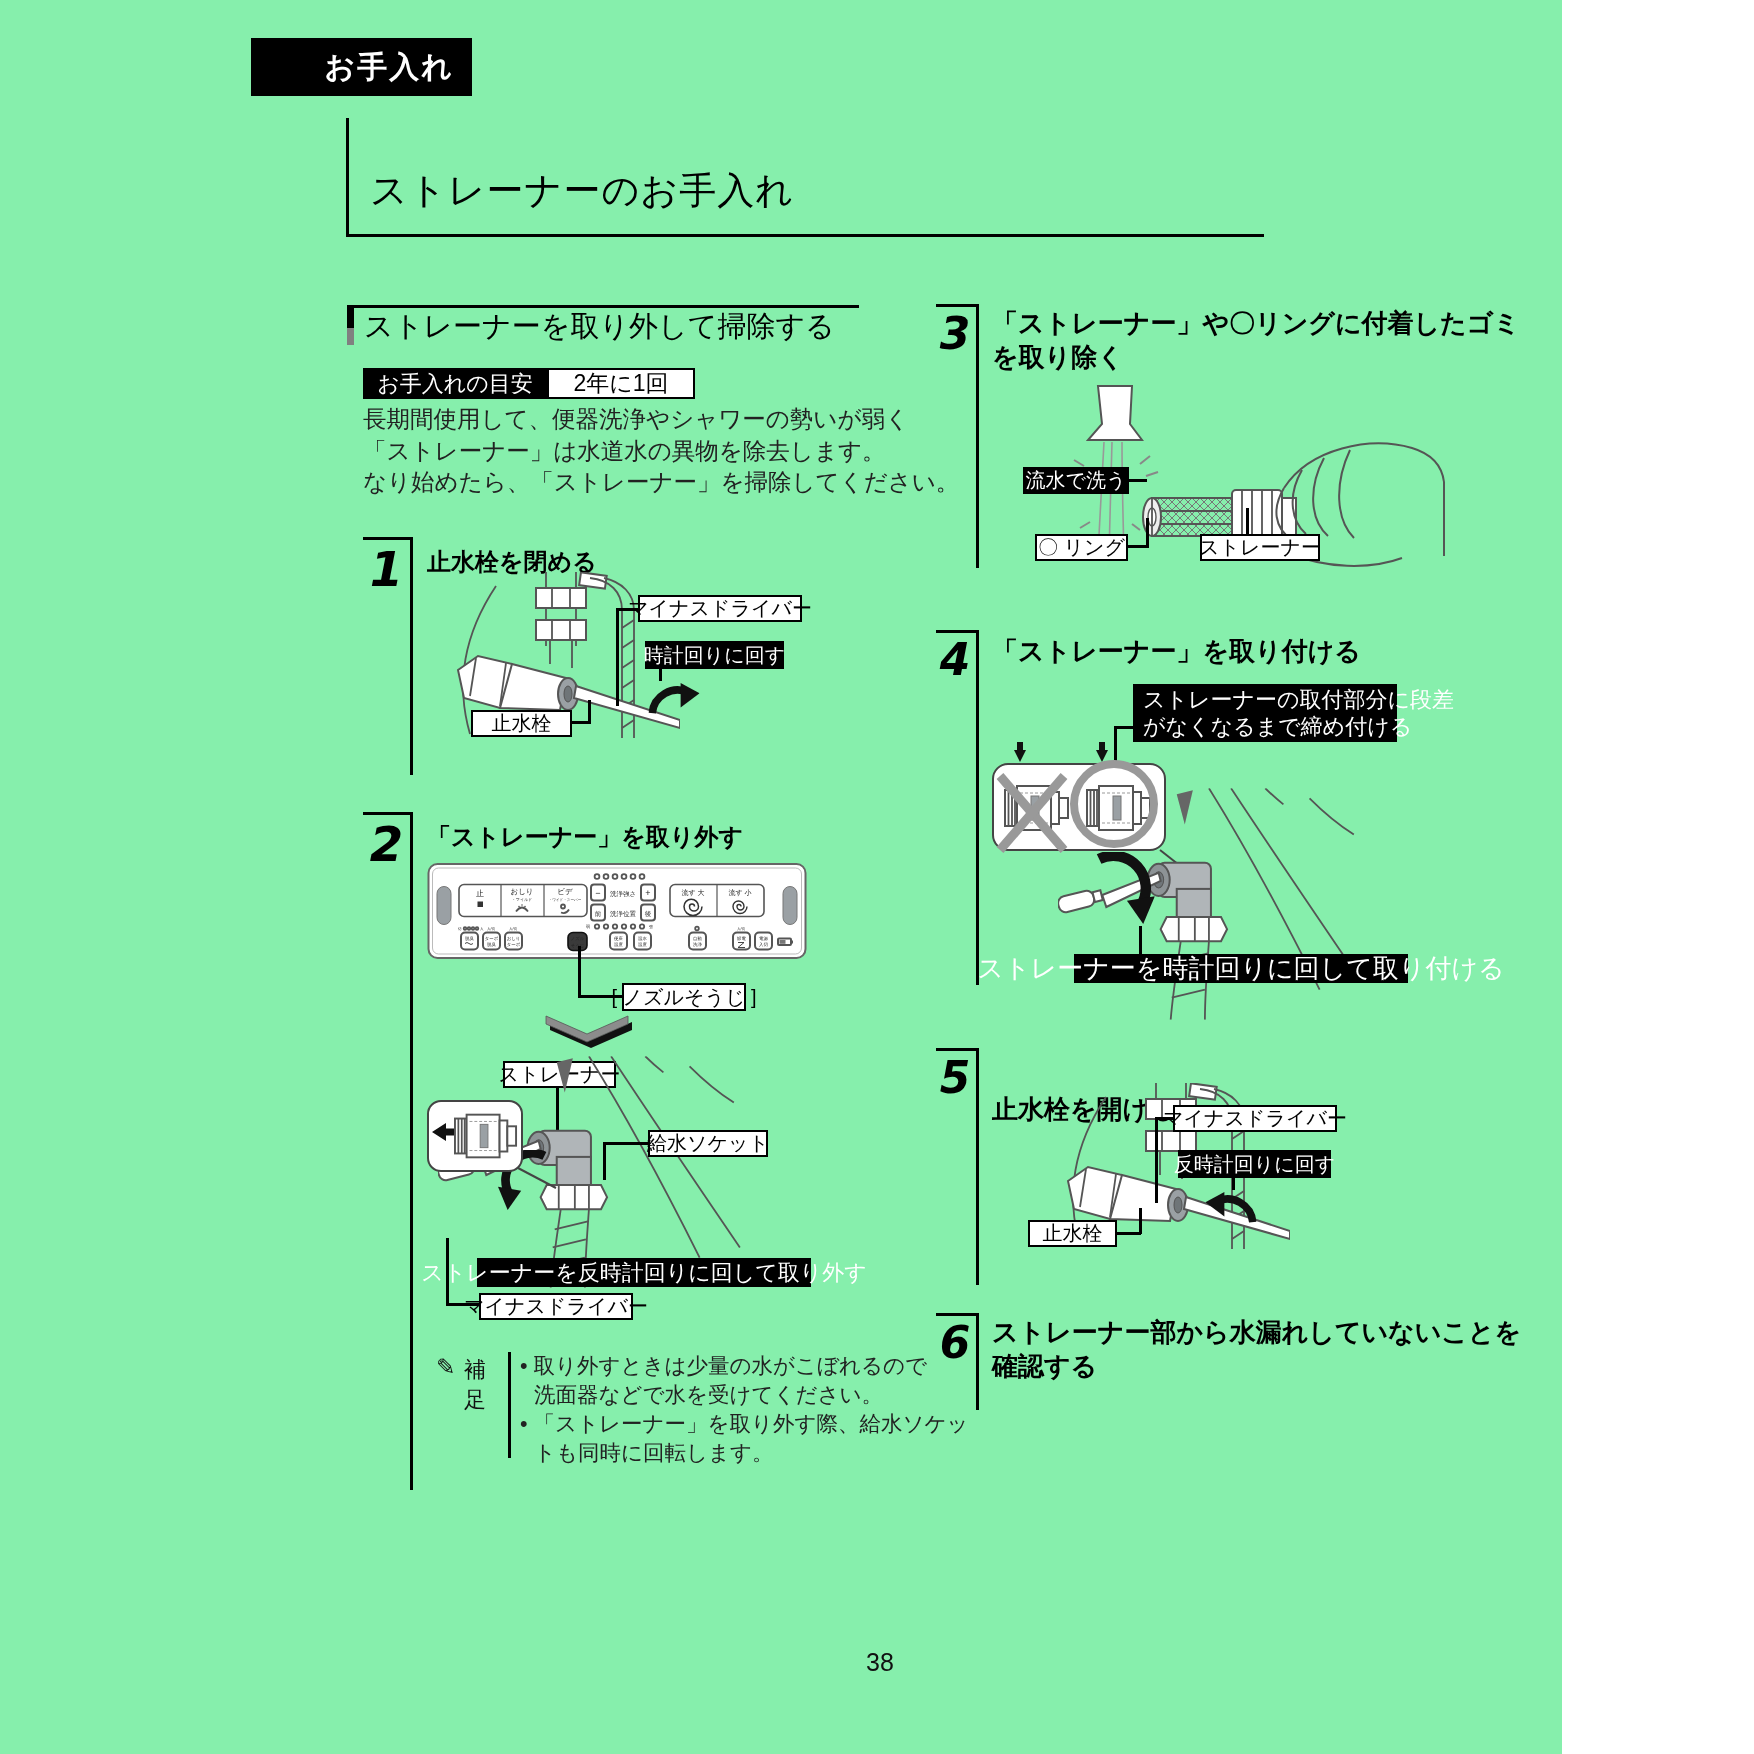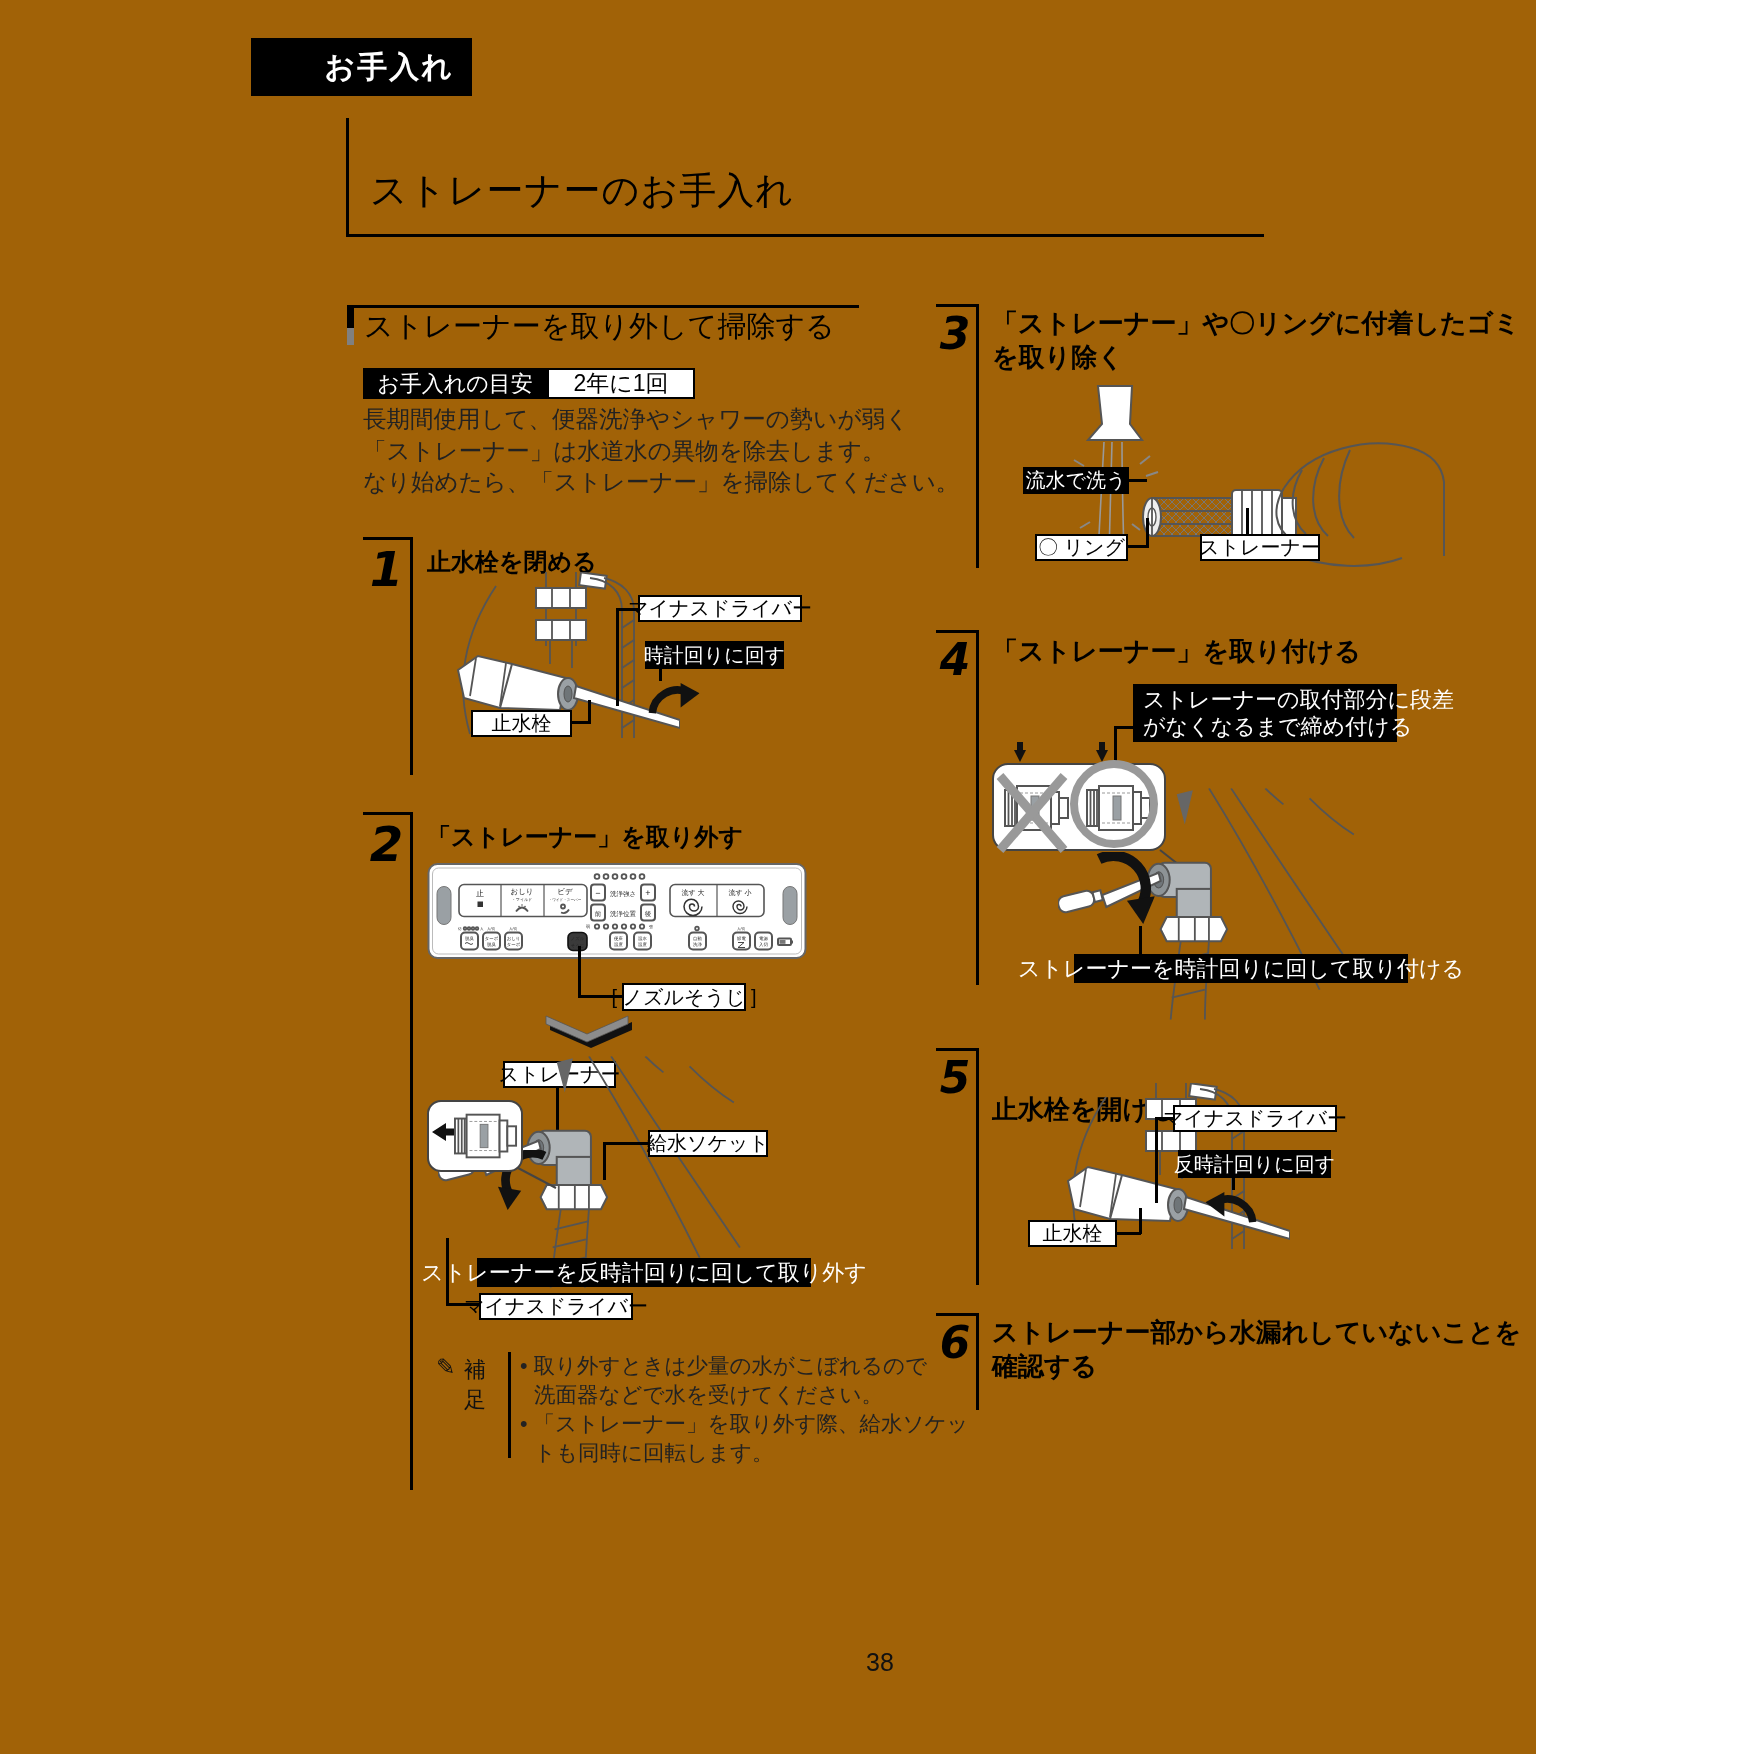--- a/index.html
+++ b/index.html
@@ -1,17 +1,17 @@
 <!DOCTYPE html>
 <html><head>
 <meta charset="utf-8">
 <style>
   html,body{margin:0;padding:0;background:#fff;}
-  #page{position:relative;width:1536px;height:1754px;background:#a16207;overflow:hidden;
-        font-family:"Liberation Sans","DejaVu Sans",sans-serif;color:#111;}
+  #page{position:relative;width:1536px;height:1754px;background:#86efac;overflow:hidden;
+        font-family:"Liberation Sans","DejaVu Sans",sans-serif;color:#111;padding-left:26px;}
   .abs{position:absolute;}
   .ln{position:absolute;background:#000;}
   .box-label{position:absolute;box-sizing:border-box;border:2.5px solid #000;background:#fff;
              display:flex;align-items:center;justify-content:center;font-size:20px;white-space:nowrap;color:#000;}
   .badge-label{position:absolute;box-sizing:border-box;background:#000;color:#fff;
                display:flex;align-items:center;justify-content:center;font-size:20px;white-space:nowrap;}
   .step-num{position:absolute;font-family:"DejaVu Sans",sans-serif;font-style:italic;font-weight:bold;
             font-size:48px;text-align:center;color:#000;line-height:1;}
   .step-title{position:absolute;font-weight:bold;font-size:24px;color:#000;white-space:nowrap;}
   .step-title-r{position:absolute;font-weight:bold;font-size:26px;color:#000;line-height:34px;white-space:nowrap;}
@@ -399,21 +399,21 @@
     <line x1="168" y1="118" x2="196" y2="140" stroke="#444" stroke-width="2"></line>
   </svg>
 
   <svg style="left:1058px;top:788px;" width="322" height="232" viewBox="0 0 320 230">
     <use href="#sym-strainer-asm"></use>
   </svg>
   <svg style="left:1085px;top:852px;" width="70" height="72" viewBox="0 0 60 62">
       <use href="#sym-cw-big"></use>
     </svg>
   <div class="ln" style="left:1139px;top:926px;width:2.5px;height:30px;"></div>
-  <div class="badge-label" style="left:1074px;top:954px;width:334px;height:29px;font-size:22px;">ストレーナーを時計回りに回して取り付ける</div>
+  <div class="badge-label" style="left:1074px;top:954px;width:334px;height:29px;font-size:26px;">ストレーナーを時計回りに回して取り付ける</div>
 
   <div class="ln" style="left:936px;top:1048px;width:42px;height:3px;"></div>
   <div class="step-num" style="left:934px;top:1056px;width:42px;font-size:44px;">5</div>
   <div class="ln" style="left:976px;top:1048px;width:3px;height:237px;"></div>
   <div class="step-title-r" style="left:992px;top:1052px;margin-top:40px;">止水栓を開ける</div>
 
   <svg style="left:1040px;top:1083px;" width="250" height="182" viewBox="0 0 250 182">
     <use href="#sym-valve"></use>
   </svg>
   <div class="ln" style="left:1155px;top:1117px;width:18px;height:2.5px;"></div>

